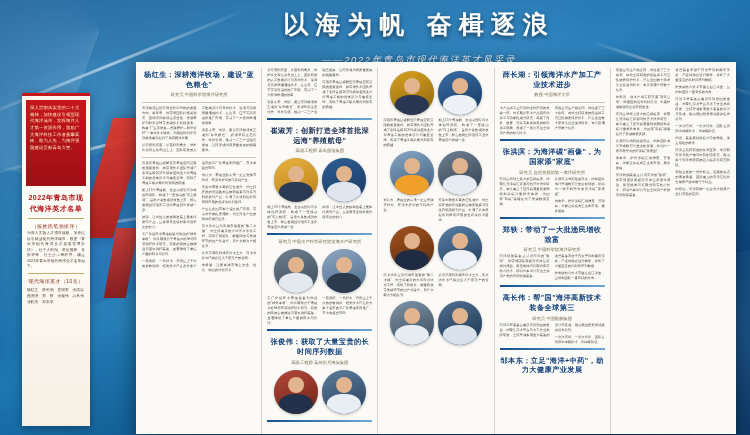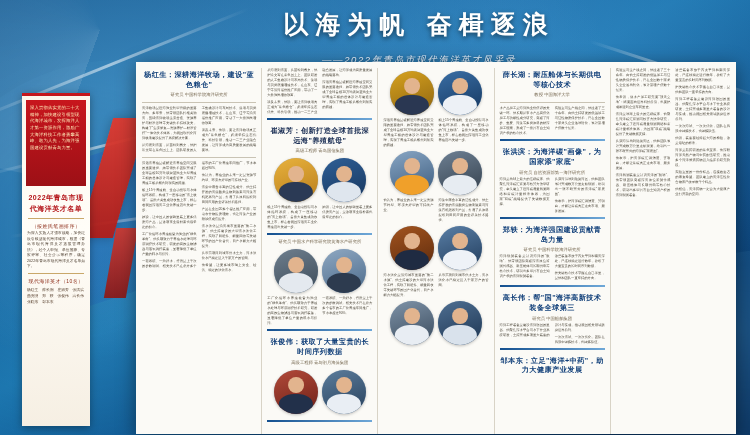--- a/index.html
+++ b/index.html
@@ -321,39 +321,39 @@
             <div class="cp-bg" style="background:linear-gradient(160deg,#4f6f92,#1c3450);"></div>
             <div class="cp-head"></div>
             <div class="cp-body" style="background:#d9e2ec;"></div>
           </div>
         </div>
       </div>
 
       <div class="vline"></div>
 
       <div class="col col-narrow">
-        <div class="art-head">薛长湖：耐压舱体与长期供电等核心技术</div>
+        <div class="art-head">薛长湖：引领海洋水产加工产业技术进步</div>
         <div class="art-sub">教授 中国海洋大学</div>
         <div class="rule-thin"></div>
         <div class="tcol">
           <p class="ptext">水产品加工是海洋渔业价值链的关键一环。他长期从事水产品高值化加工与功能性成分研究，突破了海参、鱼糜、海藻等多类原料的精深加工瓶颈，形成了一批具有自主知识产权的核心技术。</p>
           <p class="ptext">实验室与生产线之间，他往返了三十余年。由他主持研发的低温加工与活性物质保护技术，已在全国数十家龙头企业落地转化，累计新增产值数十亿元。</p>
         </div>
 
         <div class="rule-blue"></div>
         <div class="art-head">张洪滨：为海洋碳"画像"，为国家添"家底"</div>
         <div class="art-sub">研究员 自然资源部第一海洋研究所</div>
         <div class="tcol">
           <p class="ptext">海洋是地球上最大的活跃碳库。他聚焦海洋碳汇监测与核算方法学研究，牵头建立了近海碳通量观测网络和蓝碳计量标准体系，为国家"双碳"战略提供了关键数据支撑。</p>
           <p class="ptext">从滨海湿地到陆架海区，他和团队累计完成数万公里走航观测，绘制出一张不断完善的海洋碳"家底图"。</p>
           <p class="ptext">他表示，把海洋碳汇讲清楚、算明白，才能让蓝碳真正走向市场、服务发展。</p>
         </div>
 
         <div class="rule-blue"></div>
-        <div class="art-head">郑轶：为海洋强国建设贡献青岛力量</div>
+        <div class="art-head">郑轶：带动了一大批渔民增收致富</div>
         <div class="art-sub">研究员 中国科学院海洋研究所</div>
         <div class="tcol">
           <p class="ptext">海洋观测装备是认识海洋的"眼睛"。他带领团队突破深海原位监测传感器、耐压舱体与长期供电等核心技术，研制出多型具有自主知识产权的海洋观测装备。</p>
           <p class="ptext">这些装备布放于西太平洋和南海深处，已连续稳定运行数年，获取了大量宝贵的长时间序列数据。</p>
           <p class="ptext">把关键核心技术掌握在自己手里，是他和团队一直坚持的方向。</p>
         </div>
 
         <div class="rule-blue"></div>
         <div class="art-head">高长伟：帮"国"海洋高新技术装备全球第三</div>
         <div class="art-sub">研究员 中国船舶集团</div>

